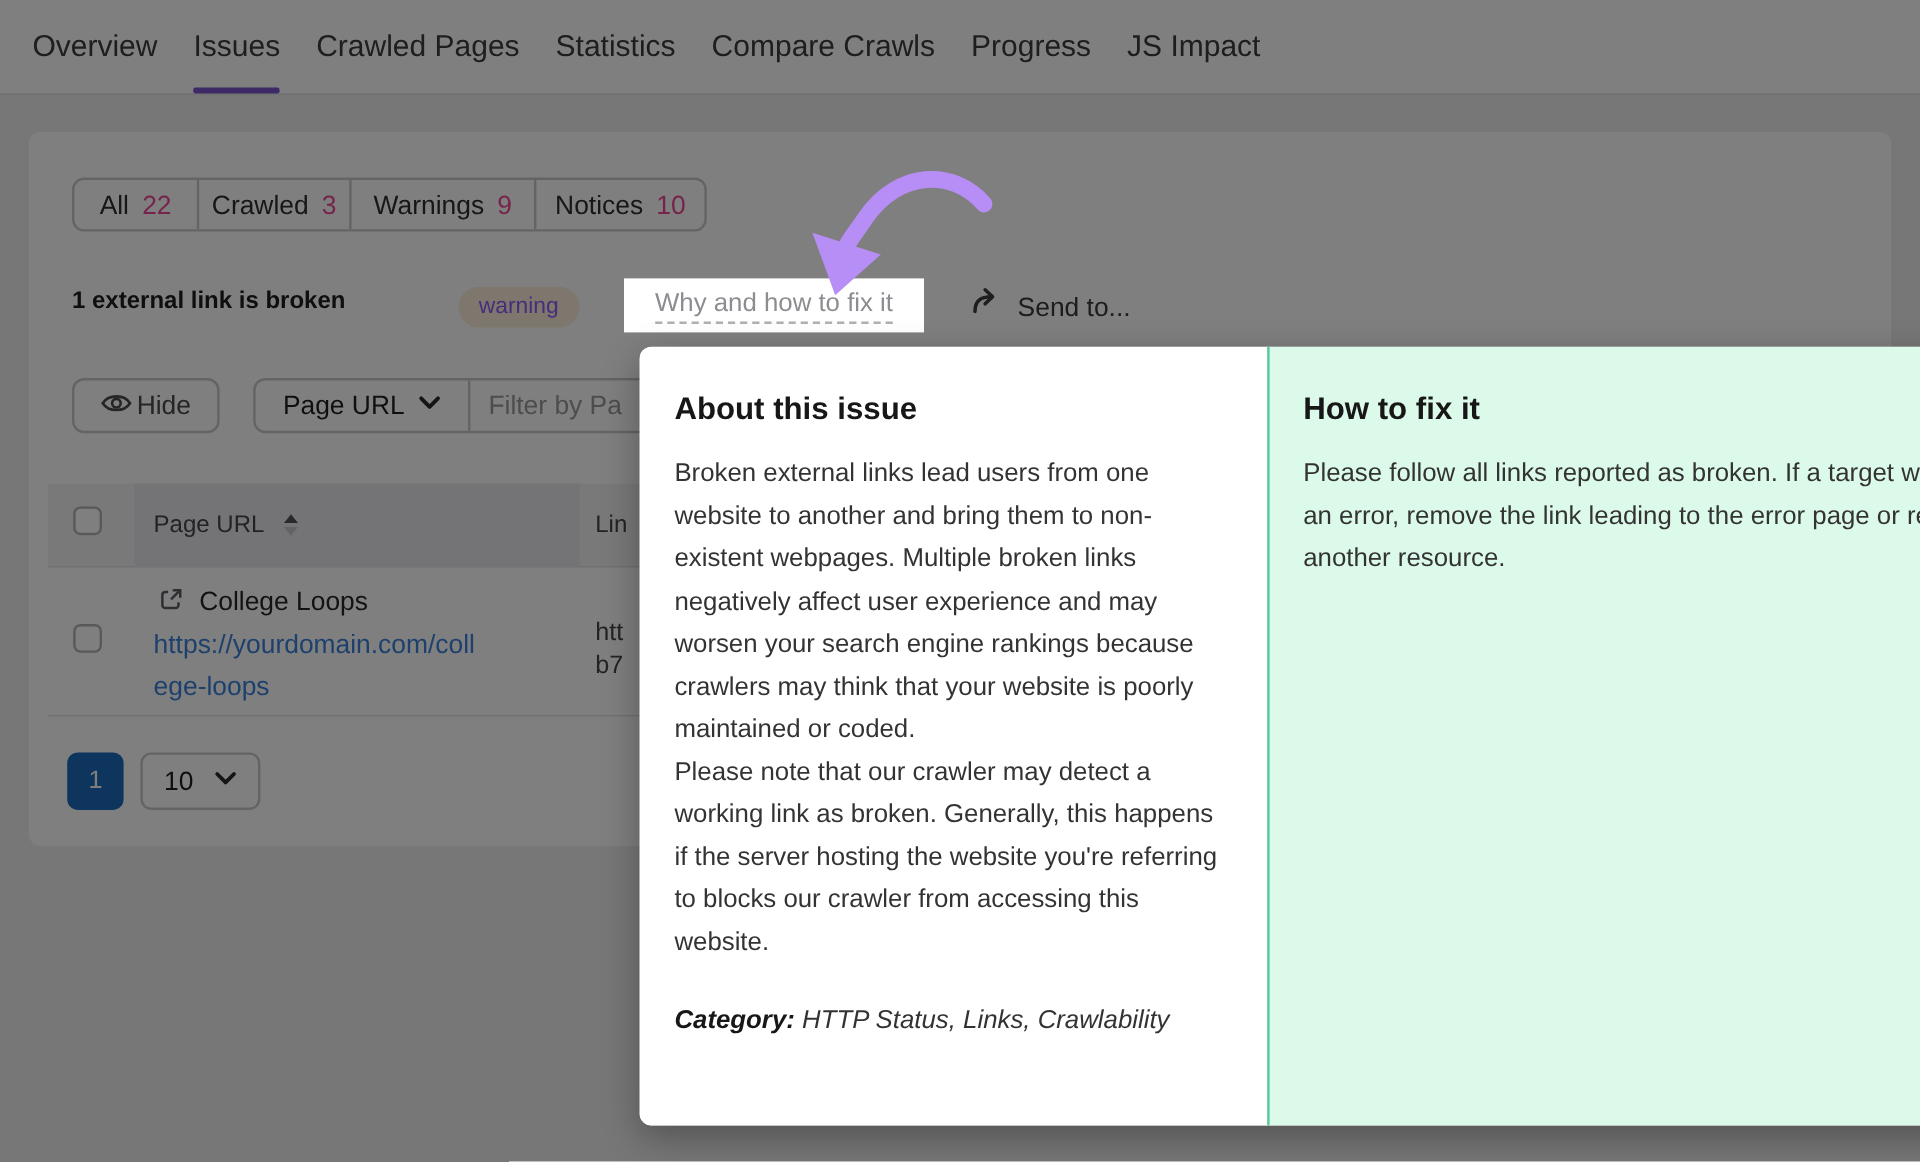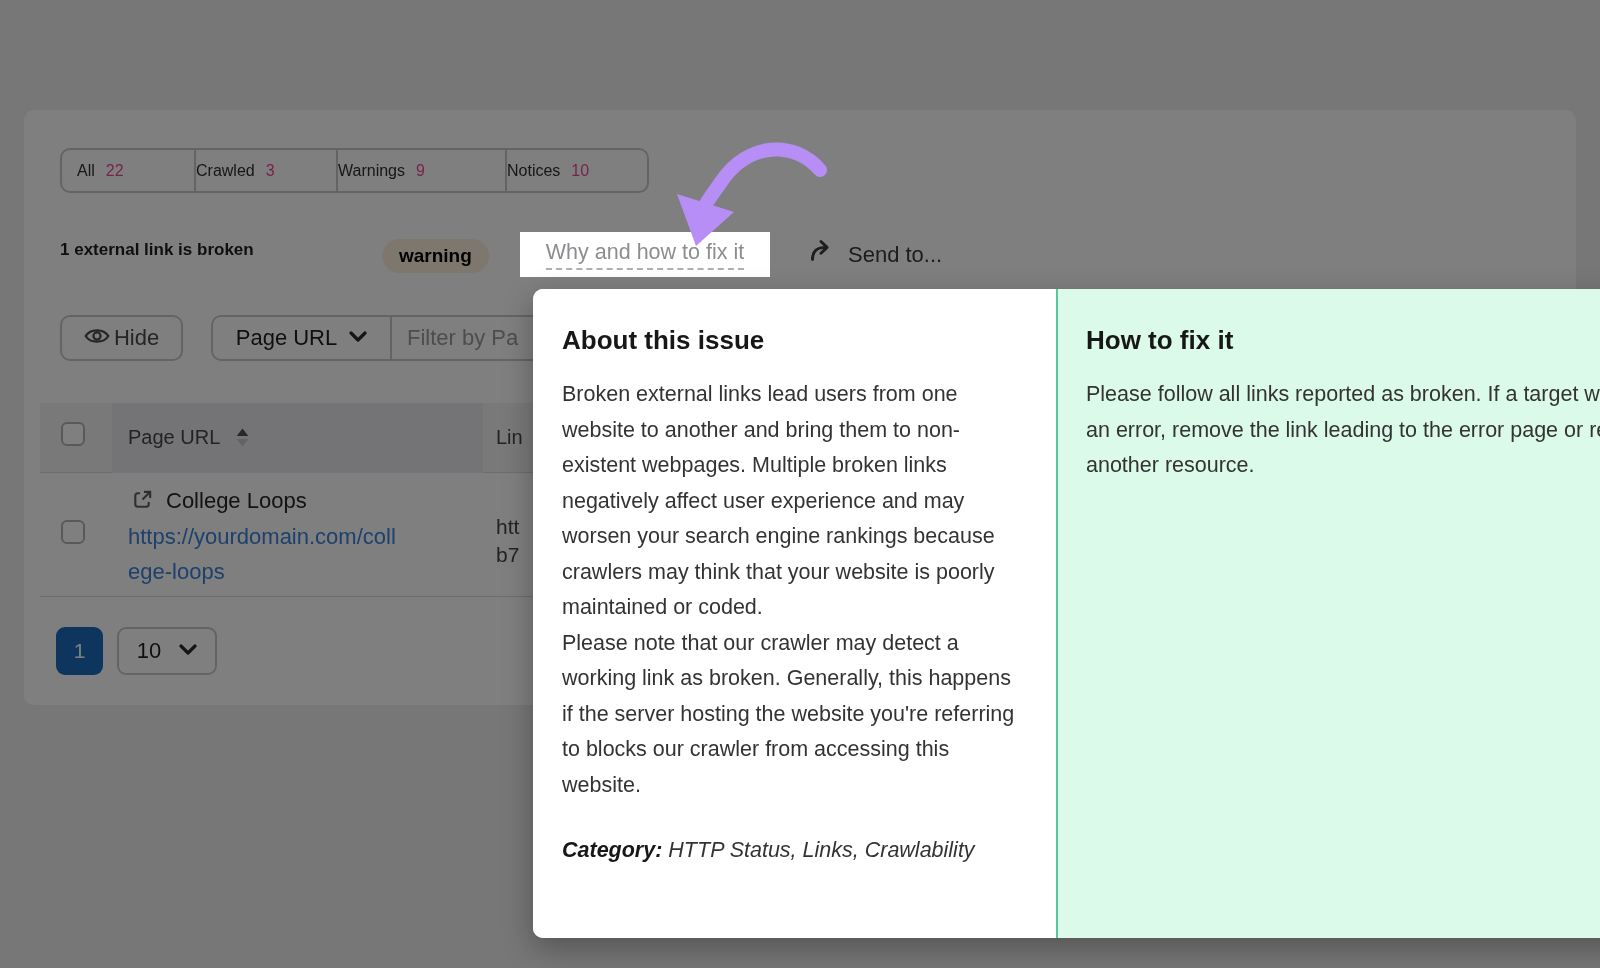--- a/index.html
+++ b/index.html
@@ -10,29 +10,29 @@
   .topnav{position:absolute;left:0;top:0;width:1600px;height:79px;background:#fff;
           border-bottom:1px solid #d6d6d8;display:flex;align-items:stretch;padding-left:27px;box-sizing:border-box;gap:30px;}
   .tab{position:relative;display:flex;align-items:center;font-size:25px;font-weight:500;color:#3c3c3c;cursor:pointer;white-space:nowrap;}
   .tab.active::after{content:"";position:absolute;left:0;right:0;bottom:0;height:5px;background:#7a52cc;border-radius:2px;}
 
   
   .card{position:absolute;left:24px;top:110px;width:1552px;height:595px;background:#fff;border-radius:10px;}
 
   
   .segmented{position:absolute;left:60px;top:148px;height:45px;display:flex;border:2px solid #c9c9cd;border-radius:10px;background:#fff;box-sizing:border-box;overflow:hidden;}
-  .segment{display:flex;align-items:center;font-size:16px;color:#2e2e32;border-left:2px solid #c9c9cd;box-sizing:border-box;cursor:pointer;margin-left:15px;}
+  .segment{display:flex;align-items:center;justify-content:center;font-size:22px;color:#2e2e32;border-left:2px solid #c9c9cd;box-sizing:border-box;cursor:pointer;}
   .segment:first-child{border-left:none;}
   .segment .count{color:#ec4899;margin-left:11px;}
   .seg-all{width:102px;} .seg-errors{width:127px;} .seg-warnings{width:154px;} .seg-notices{width:142px;}
 
   
-  .issue-title{position:absolute;left:60px;top:240px;font-size:17px;font-weight:bold;color:#1e1e1e;}
+  .issue-title{position:absolute;left:60px;top:240px;font-size:20px;font-weight:bold;color:#1e1e1e;}
   .warning-badge{position:absolute;left:382px;top:239px;height:34px;line-height:34px;padding:0 17px;border-radius:17px;
-                 background:#fdeeda;color:#000000;font-size:19px;font-weight:bold;}
+                 background:#fdeeda;color:#8b5cf6;font-size:19px;}
   .send-to{position:absolute;left:808px;top:237px;display:flex;align-items:flex-end;gap:13px;cursor:pointer;}
   .send-to .label{font-size:22px;color:#3a3a3a;}
 
   
   .hide-btn{position:absolute;left:60px;top:315px;width:123px;height:46px;border:2px solid #c9c9cd;border-radius:10px;
             box-sizing:border-box;display:flex;align-items:center;justify-content:center;gap:4px;background:#fff;cursor:pointer;}
   .hide-btn .label{font-size:22px;color:#4a4a4a;}
   .filter-group{position:absolute;left:211px;top:315px;width:389px;height:46px;border:2px solid #c9c9cd;border-radius:10px;
                 box-sizing:border-box;display:flex;background:#fff;}
   .col-select{width:179px;display:flex;align-items:center;justify-content:center;gap:12px;border-right:2px solid #c9c9cd;box-sizing:border-box;cursor:pointer;}
@@ -83,20 +83,29 @@
   .popup h3{margin:0 0 21px 0;font-size:26px;font-weight:bold;color:#171717;}
   .popup-text{margin:0;font-size:21.5px;line-height:35.5px;color:#333;}
   .category{margin:30px 0 0 0;font-size:21.5px;line-height:35.5px;color:#333;font-style:italic;}
   .category b{color:#171717;}
 </style>
 </head>
 <body>
 
 <div class="page">
 
+  <nav class="topnav">
+    <div class="tab">Overview</div>
+    <div class="tab active">Issues</div>
+    <div class="tab">Crawled Pages</div>
+    <div class="tab">Statistics</div>
+    <div class="tab">Compare Crawls</div>
+    <div class="tab">Progress</div>
+    <div class="tab">JS Impact</div>
+  </nav>
 
   <div class="card"></div>
 
   <div class="segmented">
     <div class="segment seg-all">
       <span>All</span>
       <span class="count">22</span>
     </div>
     <div class="segment seg-errors">
       <span>Crawled</span>

